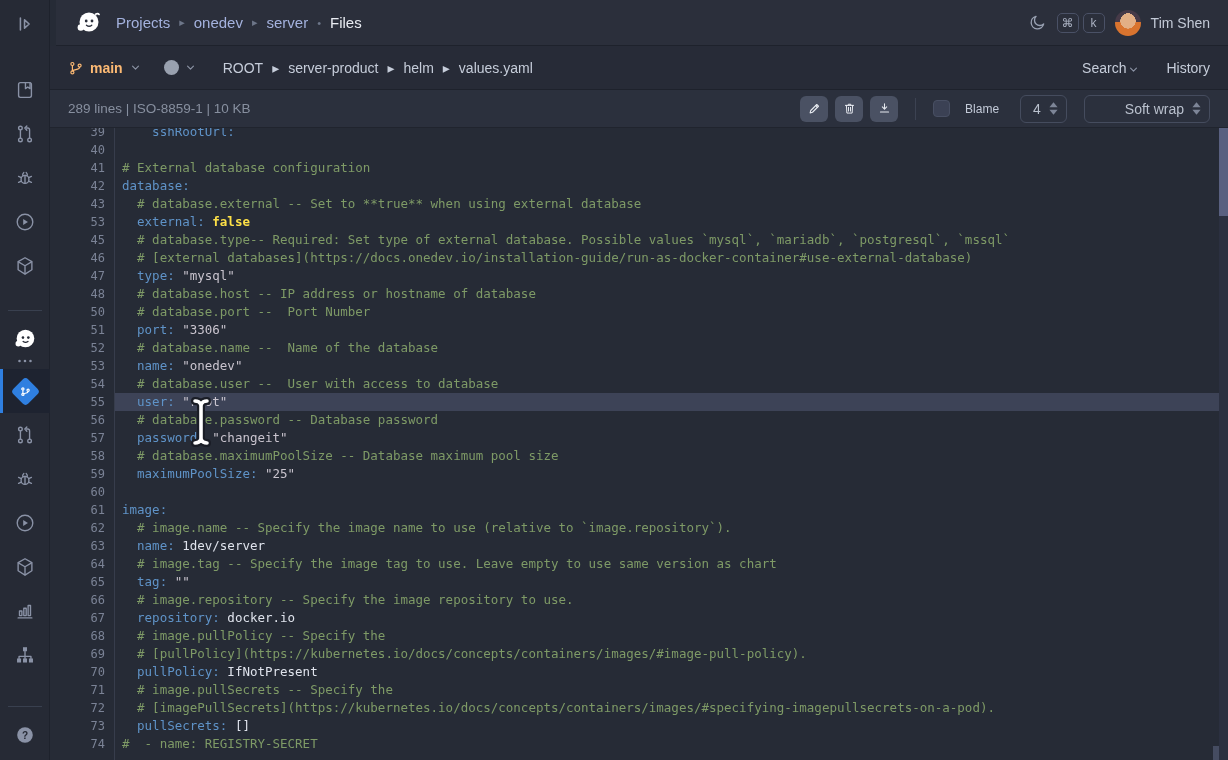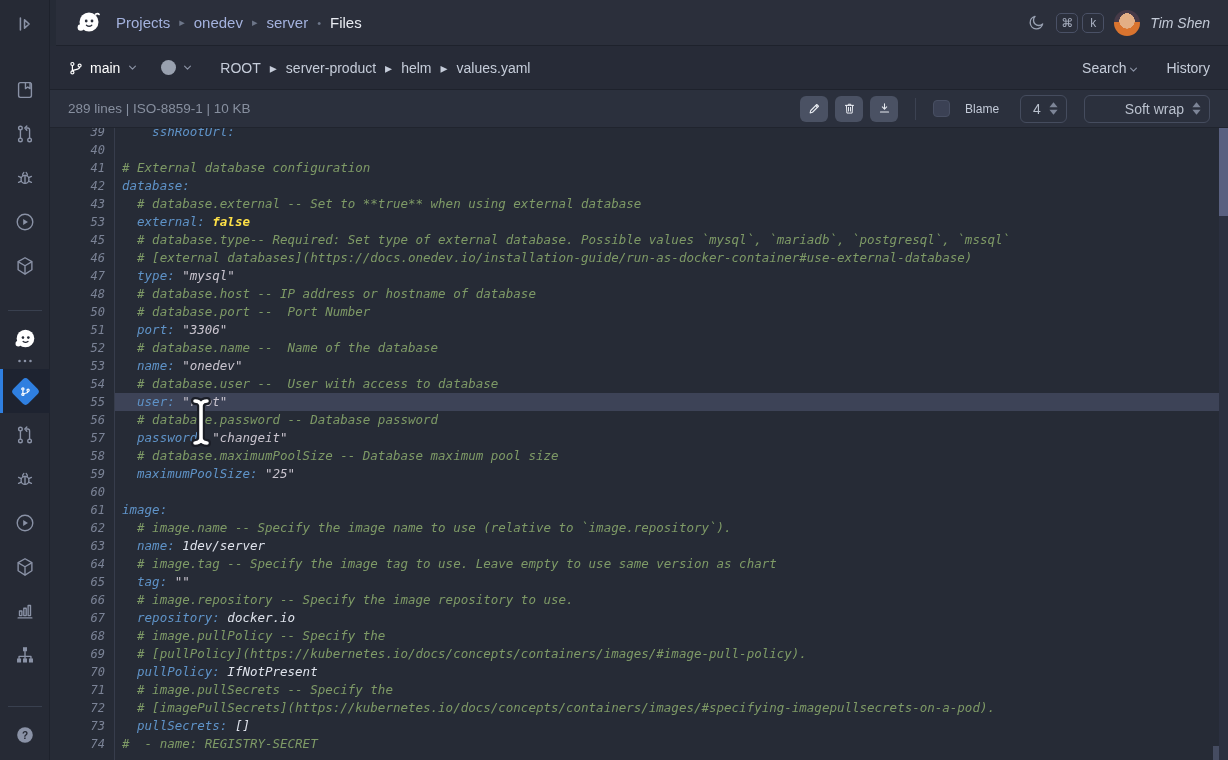--- a/index.html
+++ b/index.html
@@ -33,26 +33,26 @@
   .crumbs{display:flex;align-items:center;gap:9px;font-size:15px;}
   .crumbs .lnk{color:var(--link);cursor:pointer;}
   .crumbs .cur{color:var(--white);}
   .crumbs .sep{color:#6d7689;font-size:11px;}
   .header-right{margin-left:auto;display:flex;align-items:center;gap:10px;}
   .keycap{min-width:22px;height:20px;border:1px solid #4a5166;border-radius:5px;color:#a9b0c1;
     font-size:12px;display:flex;align-items:center;justify-content:center;padding:0 4px;}
   .avatar{width:26px;height:26px;border-radius:50%;overflow:hidden;
     background:radial-gradient(circle at 50% 42%, #e3af85 0 38%, rgba(0,0,0,0) 39%),
     linear-gradient(180deg,#463a48 0 46%, #d9742f 46%);}
-  .username{font-size:14px;color:#c3cad7;font-style:italic;}
+  .username{font-size:14px;color:#c3cad7;}
 
   
   .bar2{position:absolute;left:50px;top:46px;right:0;height:44px;background:var(--bar2-bg);
     border-bottom:1px solid var(--border);display:flex;align-items:center;padding:0 18px;z-index:4;}
-  .branch-btn{display:flex;align-items:center;gap:6px;color:#ffffff;font-size:14px;cursor:pointer;}
+  .branch-btn{display:flex;align-items:center;gap:6px;color:#fdba74;font-size:14px;cursor:pointer;font-weight:bold;}
   .status-dot{width:15px;height:15px;border-radius:50%;background:#99a1af;}
   .status-wrap{display:flex;align-items:center;gap:5px;margin-left:22px;cursor:pointer;}
   .path{display:flex;align-items:center;gap:9px;font-size:14px;margin-left:26px;}
   .bar2-right{margin-left:auto;display:flex;align-items:center;gap:26px;font-size:14px;color:#c6cdda;}
   .bar2-right .item{display:flex;align-items:flex-end;gap:1px;cursor:pointer;}
 
   
   .infobar{position:absolute;left:50px;top:90px;right:0;height:38px;background:var(--info-bg);
     display:flex;align-items:center;padding:0 18px;z-index:4;border-bottom:1px solid #20242e;}
   .fileinfo{color:#878f9f;font-size:13.5px;}
@@ -62,21 +62,21 @@
   .vdivider{width:1px;height:22px;background:#3c4252;margin:0 10px;}
   .checkbox{width:17px;height:17px;border-radius:4px;background:#3b4154;border:1px solid #484f63;cursor:pointer;}
   .blame-label{font-size:12px;color:#c3cad8;margin:0 14px 0 8px;}
   .stepper{height:28px;border:1px solid #454c5e;border-radius:6px;display:flex;align-items:center;
     padding:0 8px 0 12px;gap:8px;color:#b9c0cd;font-size:14px;cursor:pointer;background:transparent;}
   .spin-arrows{display:flex;flex-direction:column;gap:1px;color:#7d8597;}
   .spin-arrows svg{display:block;}
   .wrap-select{margin-left:10px;min-width:102px;padding-left:40px;}
 
   
-  .code-area{position:absolute;left:50px;top:128px;right:0;bottom:0;background:var(--code-bg);overflow:hidden;font-style:italic;}
+  .code-area{position:absolute;left:50px;top:128px;right:0;bottom:0;background:var(--code-bg);overflow:hidden;}
   .gutter-border{position:absolute;left:64px;top:0;bottom:0;width:1px;background:#373d4c;z-index:1;}
   #code-lines{position:absolute;left:0;right:0;top:-5px;
     font-family:"DejaVu Sans Mono","Liberation Mono",monospace;font-size:12.5px;line-height:18px;}
   .line{display:flex;height:18px;white-space:pre;}
   .ln{flex:0 0 65px;text-align:right;padding-right:10px;color:var(--ln);font-size:12px;}
   .ct{flex:1;padding-left:7px;position:relative;z-index:0;}
   .line.hl .ct{background:var(--hl);}
   .tk-k{color:#5f93c8;}
   .tk-c{color:#7e9a66;}
   .tk-s{color:#c9c4ce;}

